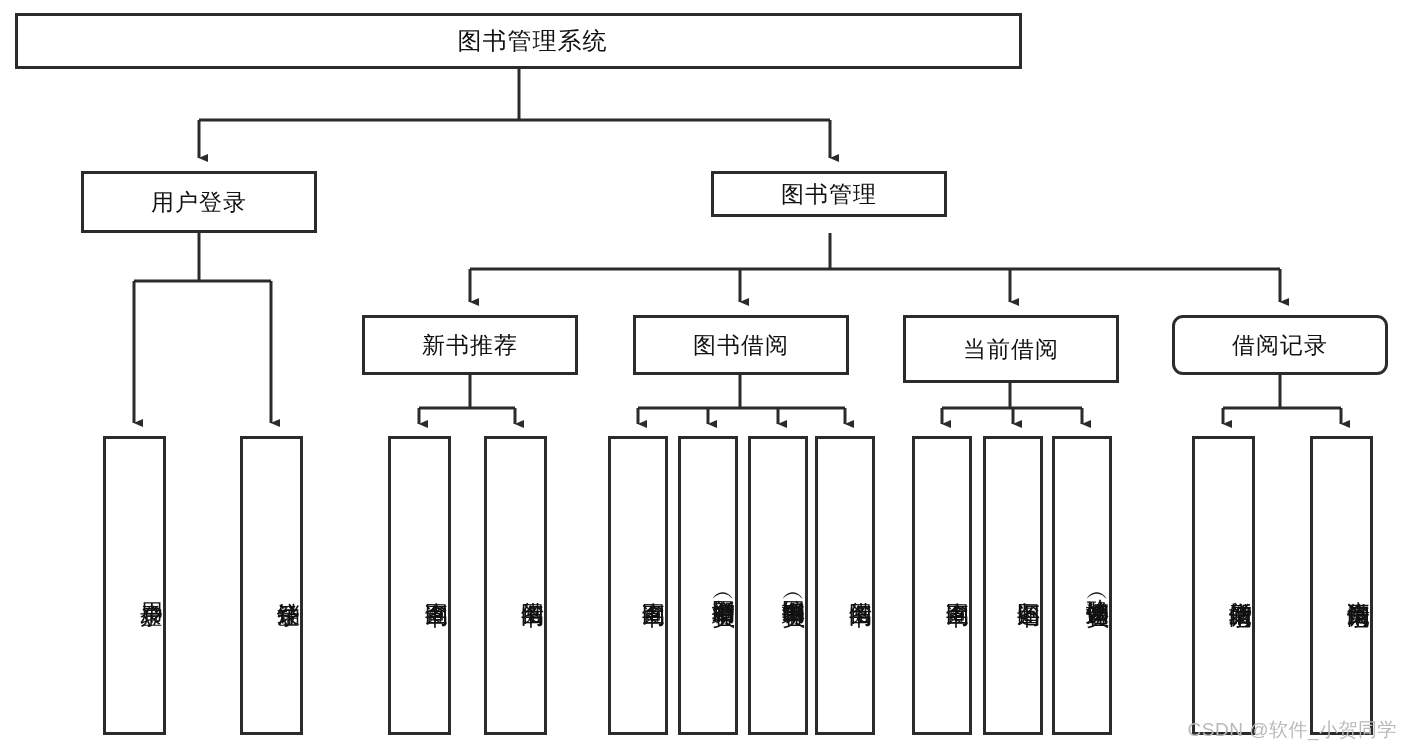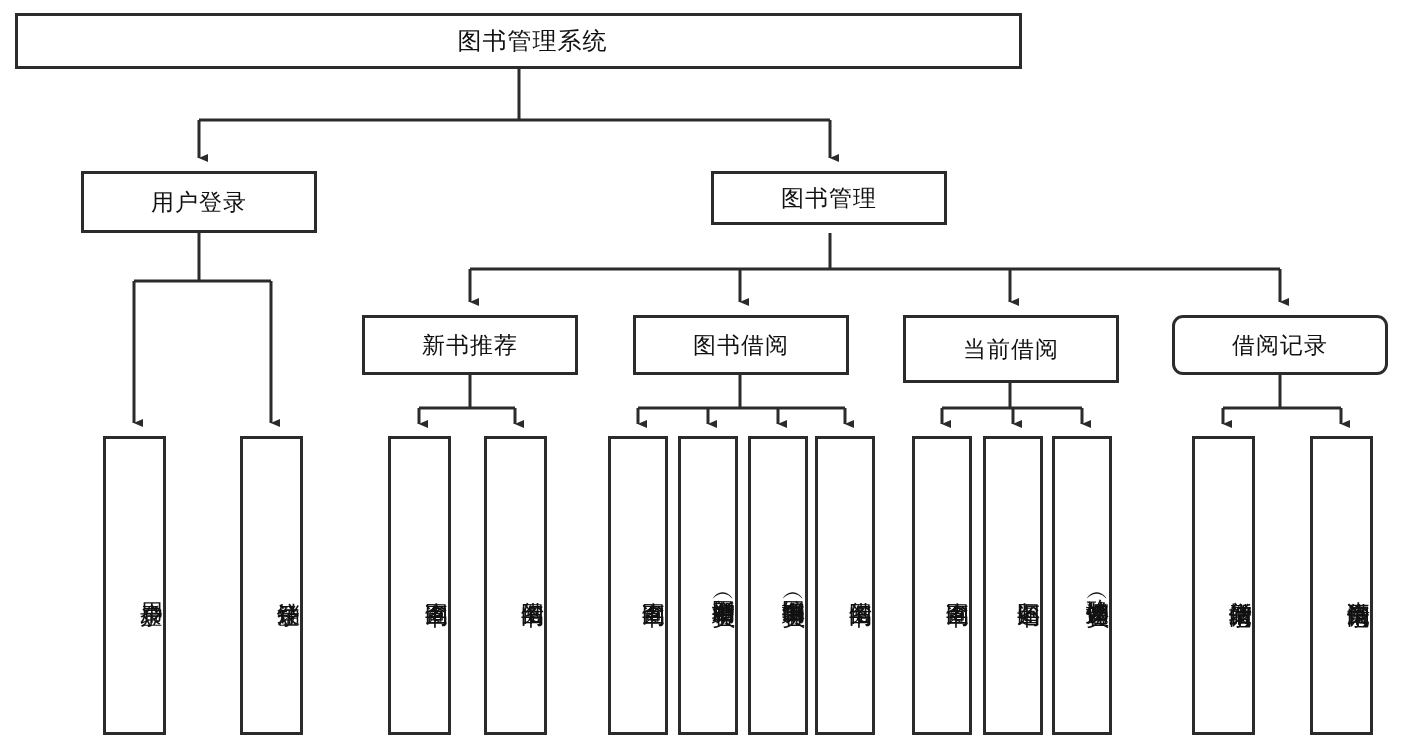--- a/index.html
+++ b/index.html
@@ -125,21 +125,21 @@
     </g>
   </svg>
 
   <div class="node horiz root" style="left:15px; top:13px; width:1007px; height:56px;">
     <span>图书管理系统</span>
   </div>
 
   <div class="node horiz" style="left:81px; top:171px; width:236px; height:62px;">
     <span>用户登录</span>
   </div>
-  <div class="node horiz" style="left:711px; top:171px; width:236px; height:54px;">
+  <div class="node horiz" style="left:711px; top:171px; width:236px; height:46px;">
     <span>图书管理</span>
   </div>
 
   <div class="node horiz" style="left:633px; top:315px; width:216px; height:60px;">
     <span>图书借阅</span>
   </div>
   <div class="node horiz" style="left:362px; top:315px; width:216px; height:60px;">
     <span>新书推荐</span>
   </div>
   <div class="node horiz" style="left:903px; top:315px; width:216px; height:68px;">
@@ -186,13 +186,14 @@
     <span class="vlabel">确认归还（管理员）</span>
   </div>
 
   <div class="node vert" style="left:1192px; top:436px; width:63px; height:299px;">
     <span class="vlabel">新增借阅记录</span>
   </div>
   <div class="node vert" style="left:1310px; top:436px; width:63px; height:299px;">
     <span class="vlabel">查询借阅记录</span>
   </div>
 
+  <div id="watermark">CSDN @软件_小贺同学</div>
 </div>
 
 </body></html>

